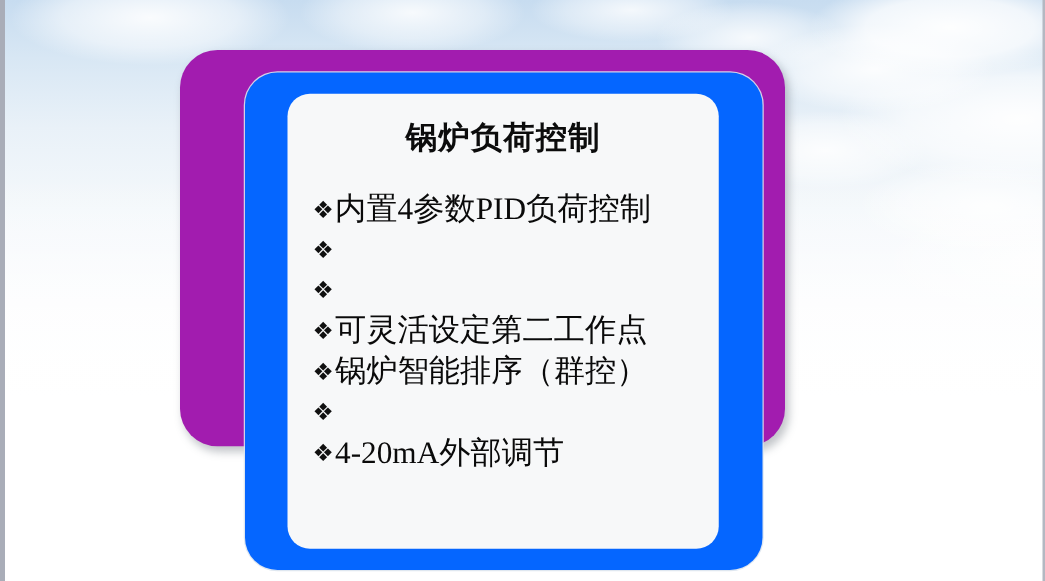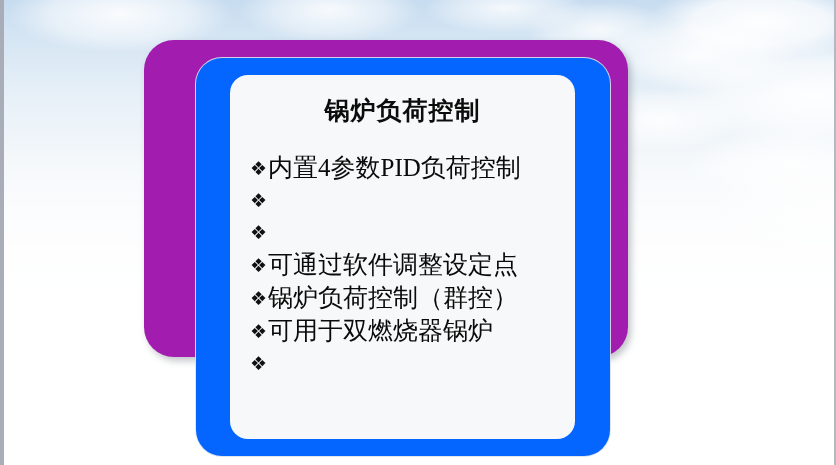--- a/index.html
+++ b/index.html
@@ -166,35 +166,35 @@
           <li class="bullet-item">
             <span class="bullet-mark">❖</span>
           </li>
 
           <li class="bullet-item">
             <span class="bullet-mark">❖</span>
           </li>
 
           <li class="bullet-item">
             <span class="bullet-mark">❖</span>
-            <span class="bullet-text">可通过软件调整设定点</span>
-          </li>
-
-          <li class="bullet-item">
-            <span class="bullet-mark">❖</span>
-            <span class="bullet-text">锅炉负荷控制（群控）</span>
-          </li>
-
-          <li class="bullet-item">
-            <span class="bullet-mark">❖</span>
-            <span class="bullet-text">可用于双燃烧器锅炉</span>
-          </li>
-
-          <li class="bullet-item">
-            <span class="bullet-mark">❖</span>
+            <span class="bullet-text">可灵活设定第二工作点</span>
+          </li>
+
+          <li class="bullet-item">
+            <span class="bullet-mark">❖</span>
+            <span class="bullet-text">锅炉智能排序（群控）</span>
+          </li>
+
+          <li class="bullet-item">
+            <span class="bullet-mark">❖</span>
+          </li>
+
+          <li class="bullet-item">
+            <span class="bullet-mark">❖</span>
+            <span class="bullet-text">4-20mA外部调节</span>
           </li>
 
         </ul>
 
       </div>
     </div>
   </div>
 
 </div>
 

